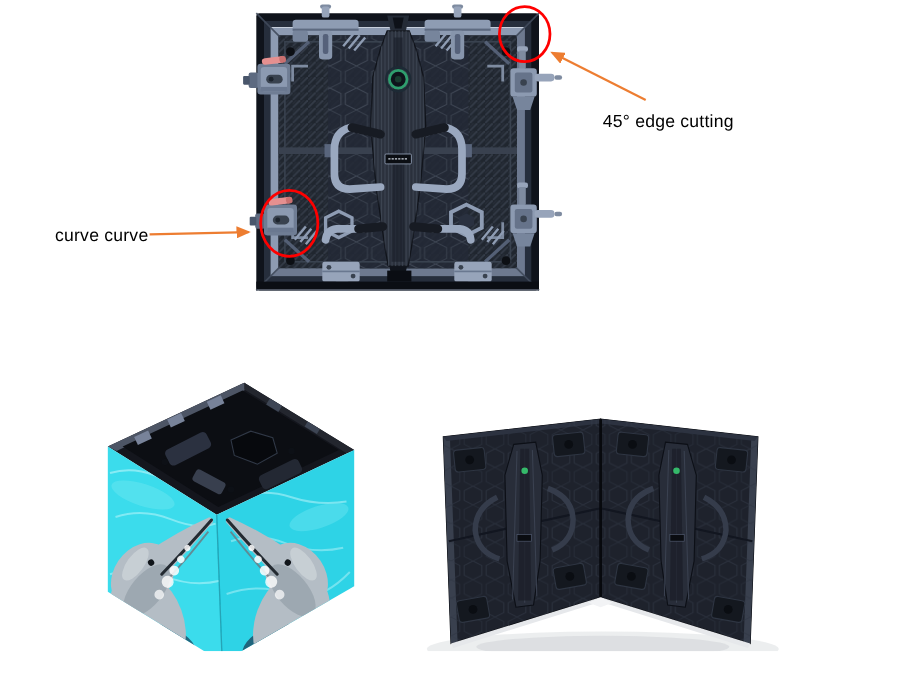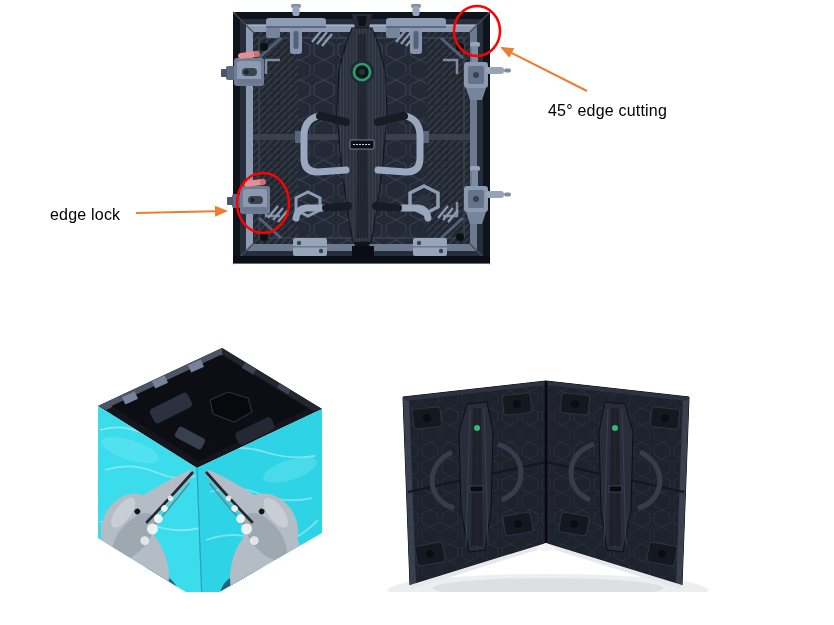--- a/index.html
+++ b/index.html
@@ -348,15 +348,15 @@
 
   <g>
     <ellipse cx="477" cy="31" rx="23" ry="25" fill="none" stroke-width="2.5" stroke="#FF0000"></ellipse>
     <ellipse cx="263" cy="203" rx="26" ry="30" fill="none" stroke-width="2.5" stroke="#FF0000"></ellipse>
     <line x1="587" y1="91" x2="502" y2="48" stroke-width="2" marker-end="url(#arrowhead)" stroke="#ED7D31"></line>
     <line x1="136" y1="213" x2="226" y2="211" stroke-width="2" marker-end="url(#arrowhead)" stroke="#ED7D31"></line>
   </g>
 </svg>
 
 <div class="callout" id="label-edge">45° edge cutting</div>
-<div class="callout" id="label-curve">edge lock</div>
+<div class="callout" id="label-curve">curve curve</div>
 
 </div>
 
 </body></html>

